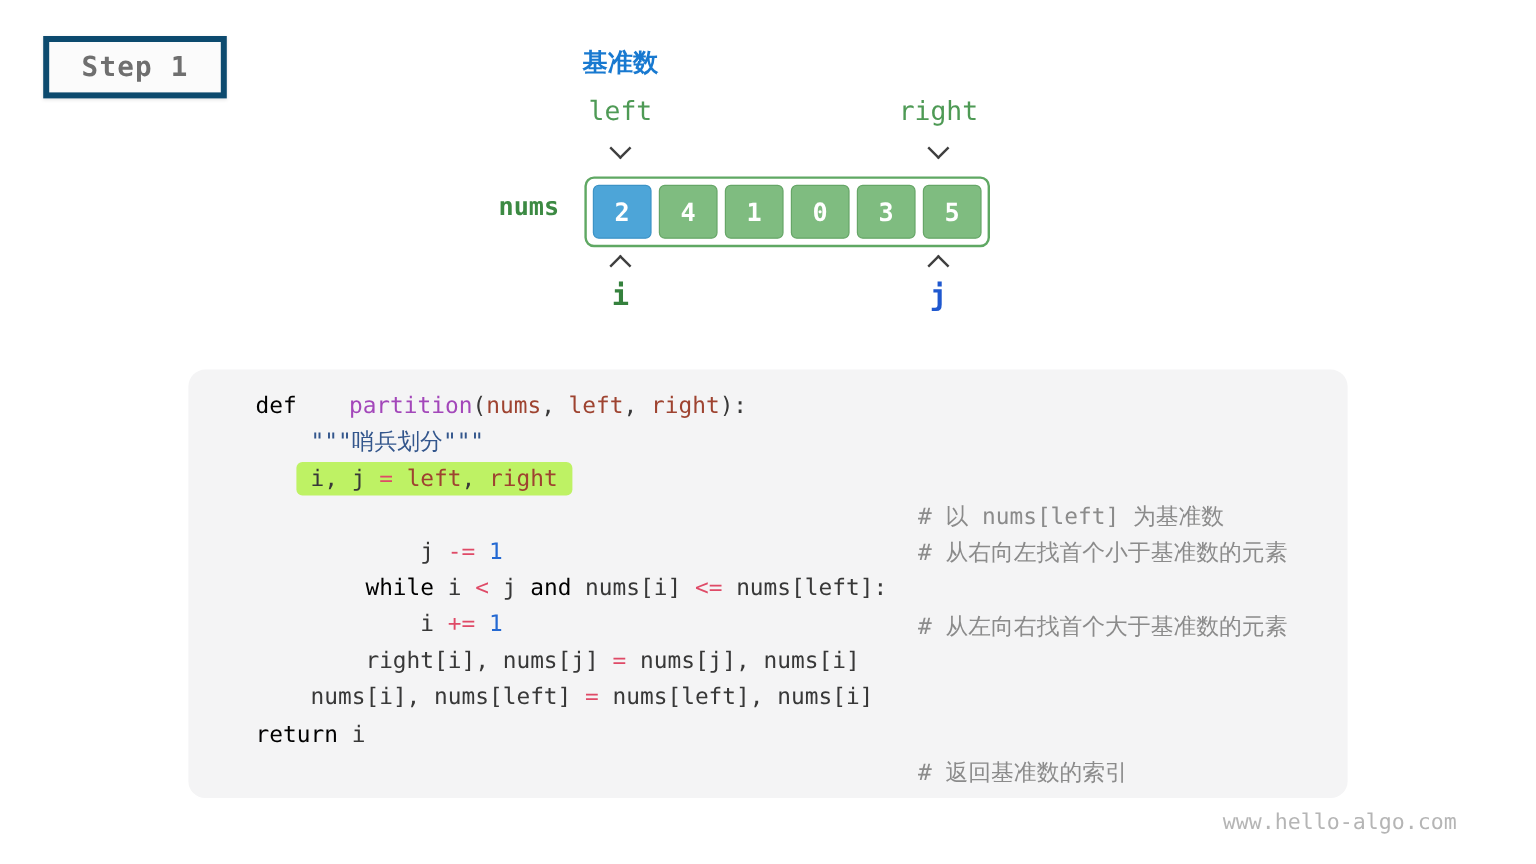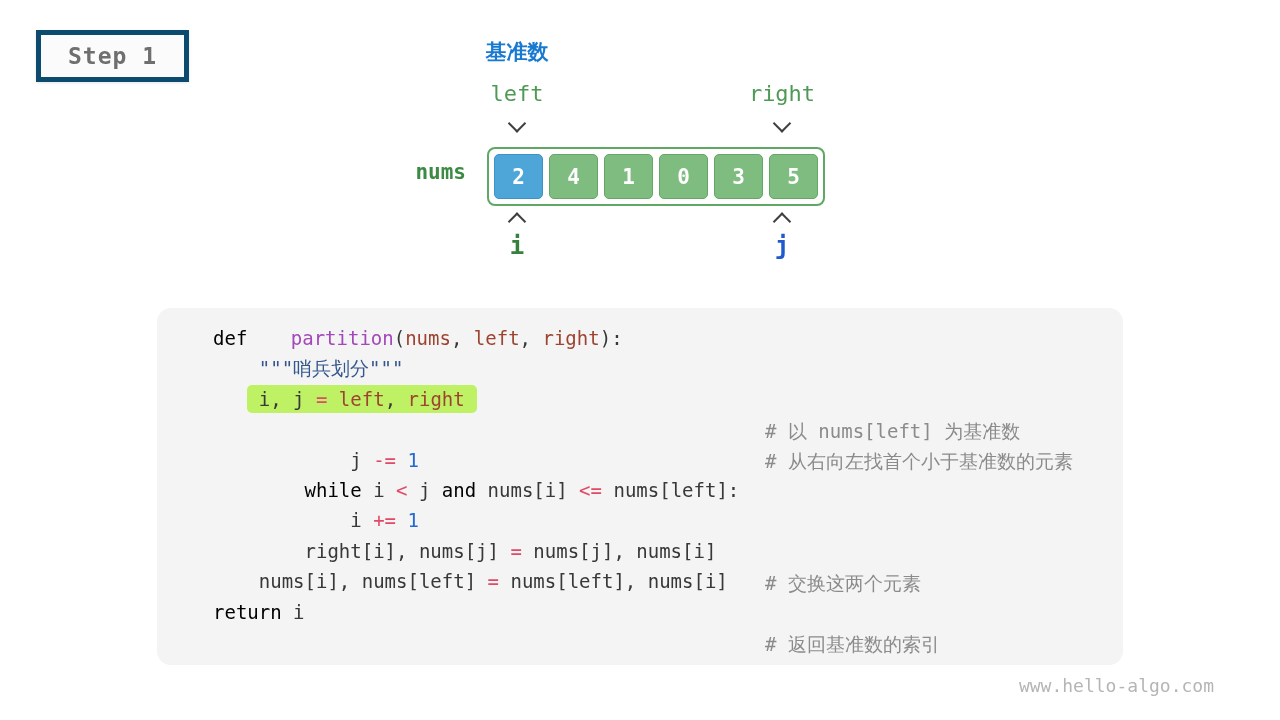--- a/index.html
+++ b/index.html
@@ -128,23 +128,23 @@
   <div class="i-label">i</div>
   <div class="j-label">j</div>
 
   <div class="code-block">
     <div class="code-lines">
         <div class="code-line"><span></span><span><span class="tok-kw">def </span><span class="tok-fn">partition</span><span class="tok-pl">(</span><span class="tok-pr">nums</span><span class="tok-pl">, </span><span class="tok-pr">left</span><span class="tok-pl">, </span><span class="tok-pr">right</span><span class="tok-pl">):</span></span></div>
         <div class="code-line"><span>    </span><span><span class="tok-st">"""哨兵划分"""</span></span></div>
         <div class="code-line"><span>    </span><span class="hl"><span class="tok-pl">i, j </span><span class="tok-op">= </span><span class="tok-pr">left</span><span class="tok-pl">, </span><span class="tok-pr">right</span></span><span class="comment"># 以 nums[left] 为基准数</span></div>
         <div class="code-line"><span>        </span><span class="comment"># 从右向左找首个小于基准数的元素</span></div>
         <div class="code-line"><span>            </span><span><span class="tok-pl">j </span><span class="tok-op">-= </span><span class="tok-nu">1</span></span></div>
-        <div class="code-line"><span>        </span><span><span class="tok-kw">while </span><span class="tok-pl">i </span><span class="tok-op">&lt; </span><span class="tok-pl">j </span><span class="tok-kw">and </span><span class="tok-pl">nums[i] </span><span class="tok-op">&lt;= </span><span class="tok-pl">nums[left]:</span></span></div>
+        <div class="code-line"><span>        </span><span><span class="tok-kw">while </span><span class="tok-pl">i </span><span class="tok-op">&lt; </span><span class="tok-pl">j </span><span class="tok-kw">and </span><span class="tok-pl">nums[i] </span><span class="tok-op">&lt;= </span><span class="tok-pl">nums[left]:</span></span><span class="comment"># 从左向右找首个大于基准数的元素</span></div>
         <div class="code-line"><span>            </span><span><span class="tok-pl">i </span><span class="tok-op">+= </span><span class="tok-nu">1</span></span></div>
-        <div class="code-line"><span>        </span><span><span class="tok-pl">right[i], nums[j] </span><span class="tok-op">= </span><span class="tok-pl">nums[j], nums[i]</span></span><span class="comment"># 交换这两个元素</span></div>
+        <div class="code-line"><span>        </span><span><span class="tok-pl">right[i], nums[j] </span><span class="tok-op">= </span><span class="tok-pl">nums[j], nums[i]</span></span></div>
         <div class="code-line"><span>    </span><span><span class="tok-pl">nums[i], nums[left] </span><span class="tok-op">= </span><span class="tok-pl">nums[left], nums[i]</span></span></div>
         <div class="code-line"><span></span><span><span class="tok-kw">return </span><span class="tok-pl">i</span></span><span class="comment"># 返回基准数的索引</span></div>
       </div>
   </div>
 
   <div class="watermark">www.hello-algo.com</div>
 
 </div>
 
 </body></html>

